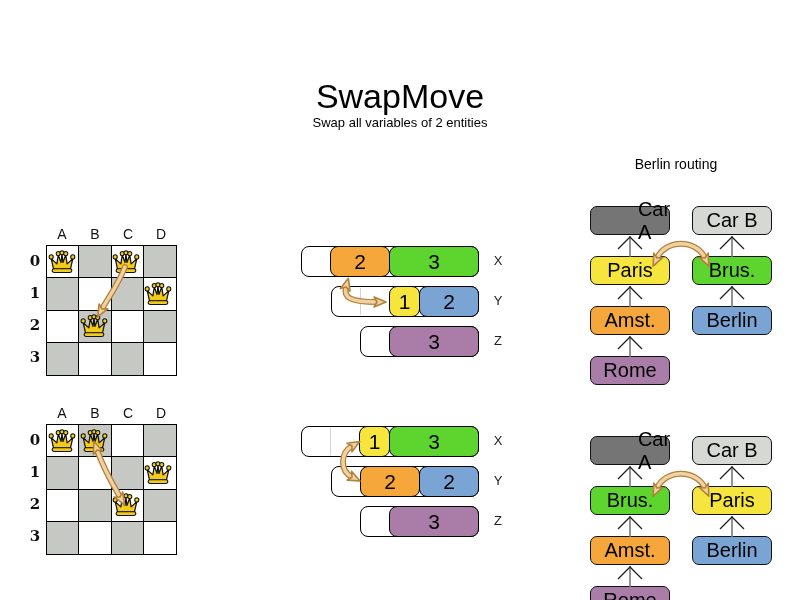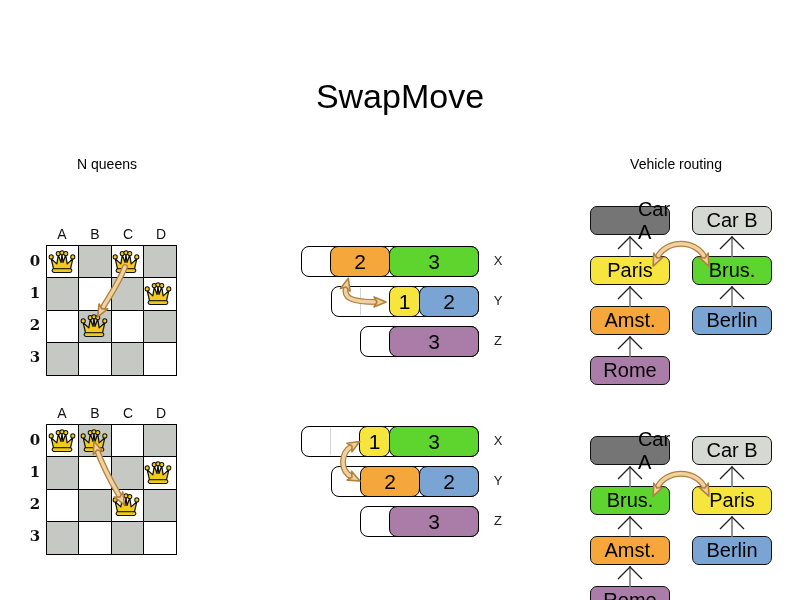--- a/index.html
+++ b/index.html
@@ -59,22 +59,22 @@
         <circle cx="4.5" cy="7" r="2.2" fill="#f2cb1d" stroke="#111" stroke-width="1.1"></circle>
         <circle cx="12" cy="3.5" r="2.2" fill="#f2cb1d" stroke="#111" stroke-width="1.1"></circle>
         <circle cx="16" cy="2.6" r="2.2" fill="#f2cb1d" stroke="#111" stroke-width="1.1"></circle>
         <circle cx="20" cy="3.5" r="2.2" fill="#f2cb1d" stroke="#111" stroke-width="1.1"></circle>
         <circle cx="27.5" cy="7" r="2.2" fill="#f2cb1d" stroke="#111" stroke-width="1.1"></circle>
       </g>
     </defs>
   </svg>
 
   <div class="abs title">SwapMove</div>
-  <div class="abs col-header" style="left:27px;top:110px;width:160px;">N queens</div>
-  <div class="abs col-header" style="left:586px;top:110px;width:180px;">Vehicle routing</div>
+  <div class="abs subtitle">Swap all variables of 2 entities</div>
+  <div class="abs col-header" style="left:586px;top:110px;width:180px;">Berlin routing</div>
 
   <div class="abs collbl" style="left:46px;top:180px;">
     <span>A</span>
     <span>B</span>
     <span>C</span>
     <span>D</span>
   </div>
   <div class="abs rowlbl" style="left:26px;top:206px;">0</div>
   <div class="abs rowlbl" style="left:26px;top:238px;">1</div>
   <div class="abs rowlbl" style="left:26px;top:270px;">2</div>

